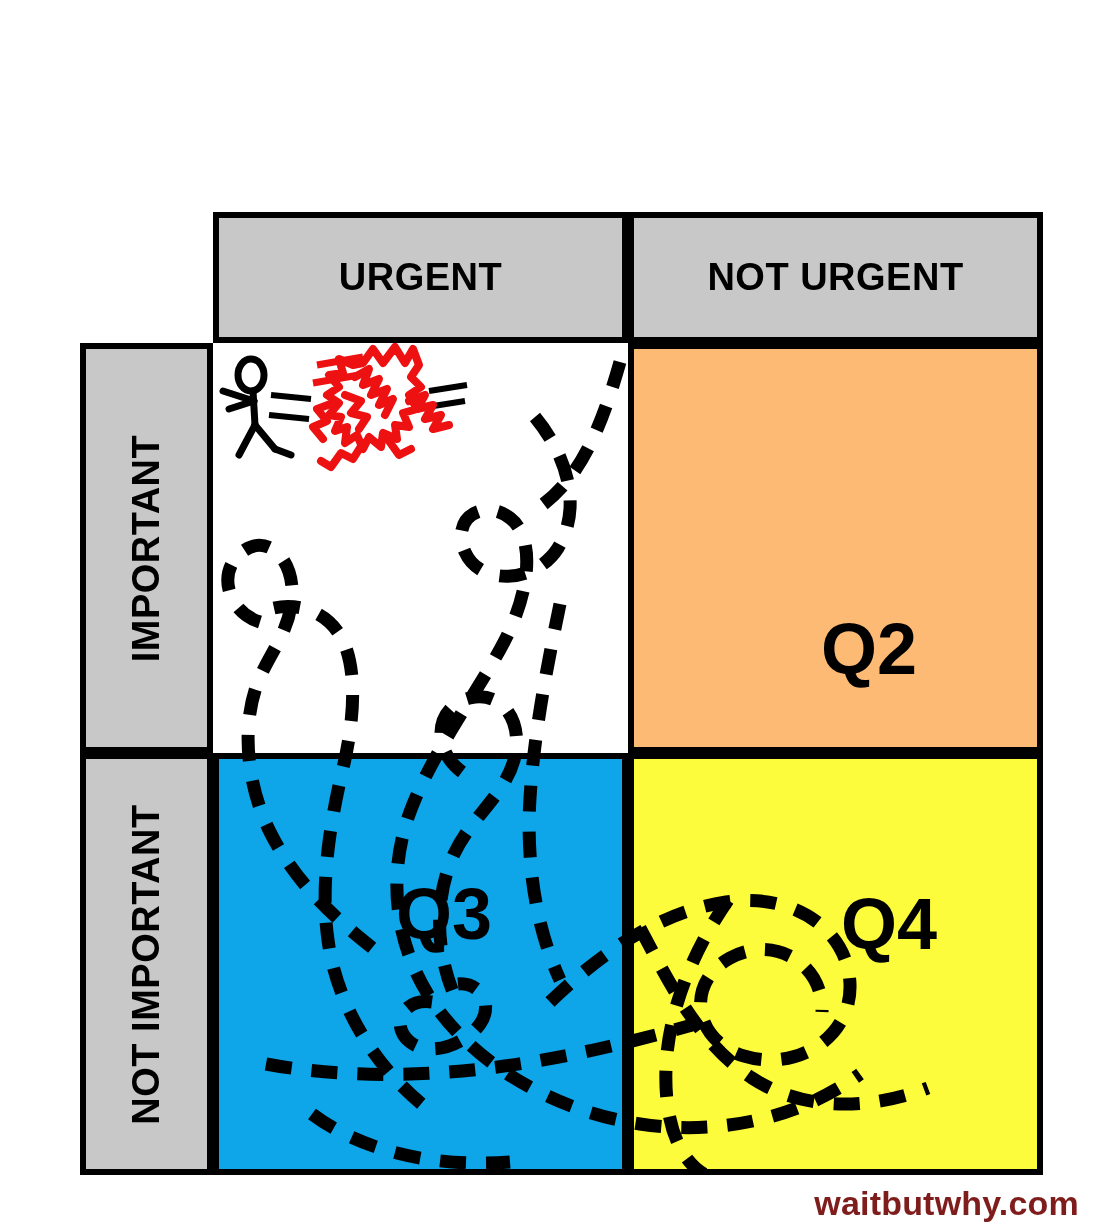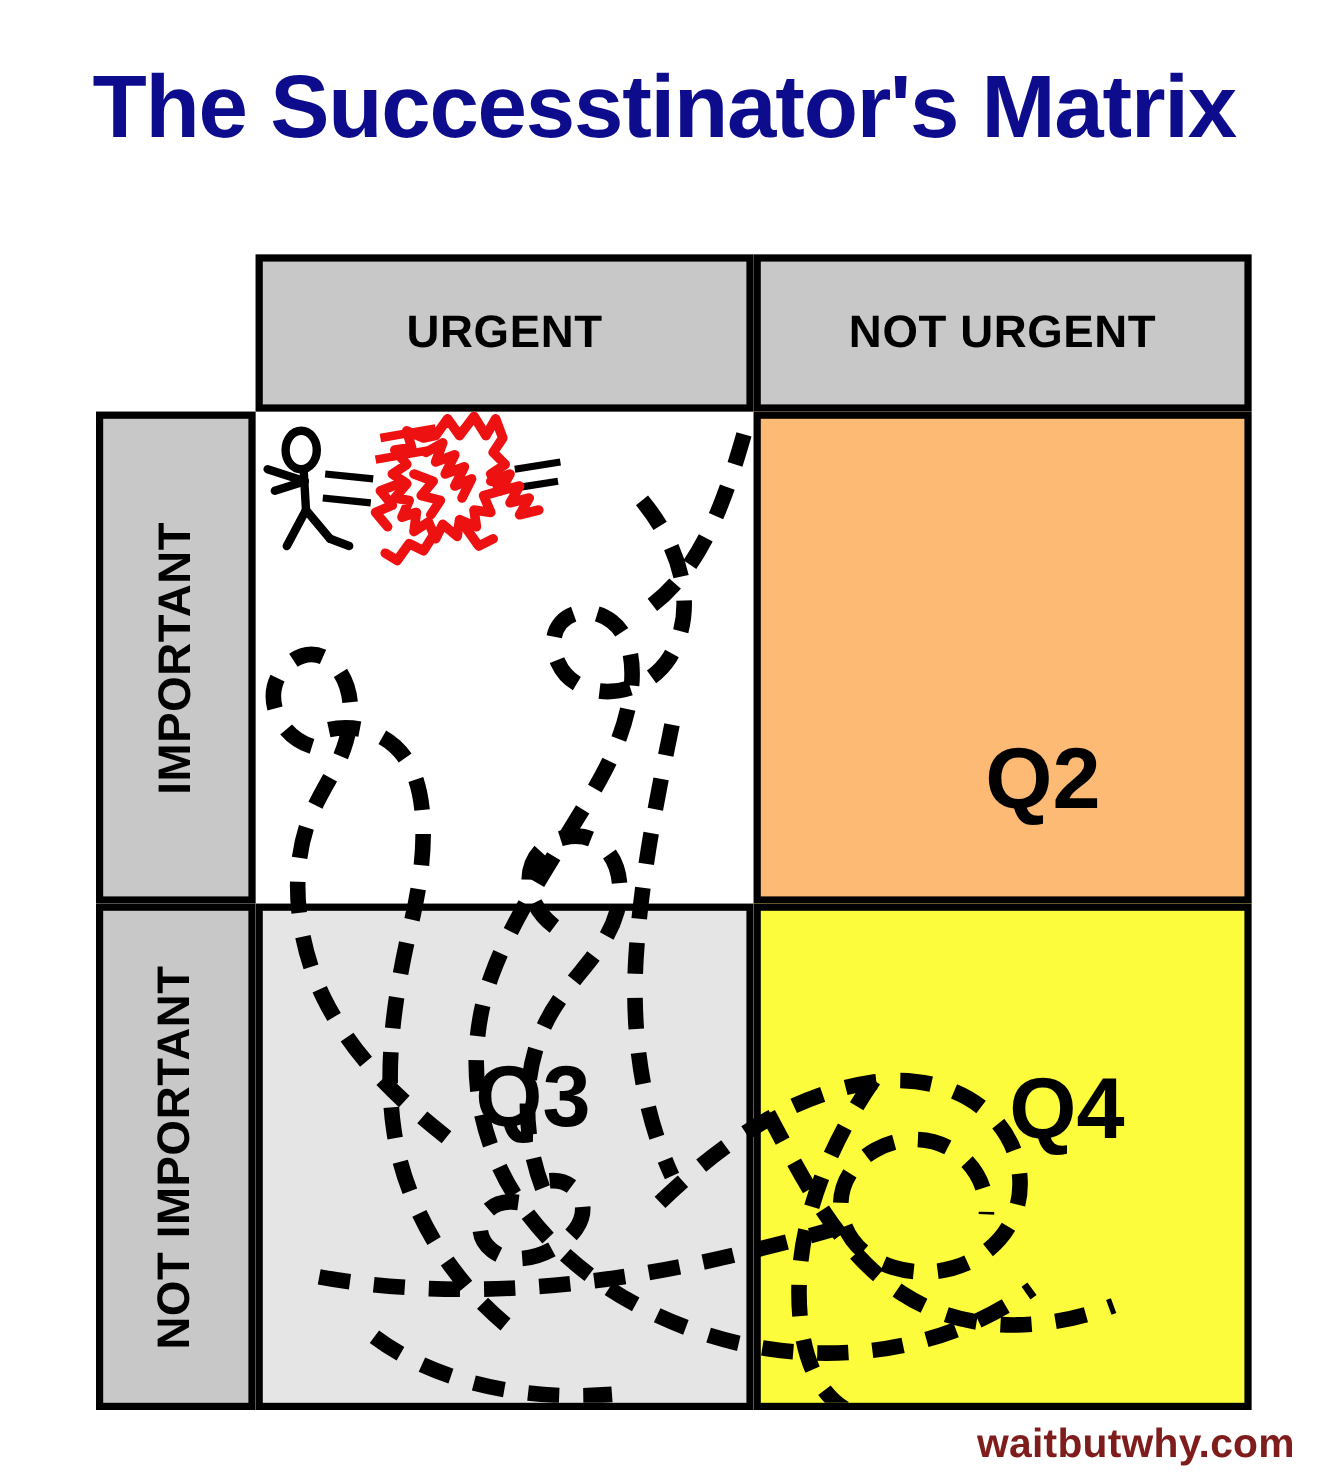--- a/index.html
+++ b/index.html
@@ -85,21 +85,21 @@
   #row-head-not-important { top: 541px; height: 422px; }
 
   
   .quad {
     position: absolute;
     border: 6px solid #000000;
     overflow: hidden;
   }
   #quad-q1 { left: 133px; top: 131px; width: 415px; height: 410px; background: #37d63c; }
   #quad-q2 { left: 548px; top: 131px; width: 415px; height: 410px; background: #fdba74; }
-  #quad-q3 { left: 133px; top: 541px; width: 415px; height: 422px; background: #e5e5e5; }
+  #quad-q3 { left: 133px; top: 541px; width: 415px; height: 422px; background: #0ea5e9; }
   #quad-q4 { left: 548px; top: 541px; width: 415px; height: 422px; background: #fcfc3c; }
 
   .quad-label {
     position: absolute;
     font-size: 72px;
     font-weight: bold;
     color: #000000;
     line-height: 1;
     z-index: 5;
   }
@@ -139,21 +139,20 @@
     font-weight: bold;
     color: #7f1d1d;
     letter-spacing: 0.2px;
   }
 </style>
 </head>
 <body>
 
 <div id="root">
 
-  <div id="title">The Successtinator's Matrix</div>
 
   <div id="matrix">
 
     <div id="col-head-not-urgent" class="col-head">
       <span>NOT URGENT</span>
     </div>
 
     <div id="col-head-urgent" class="col-head">
       <span>URGENT</span>
     </div>

